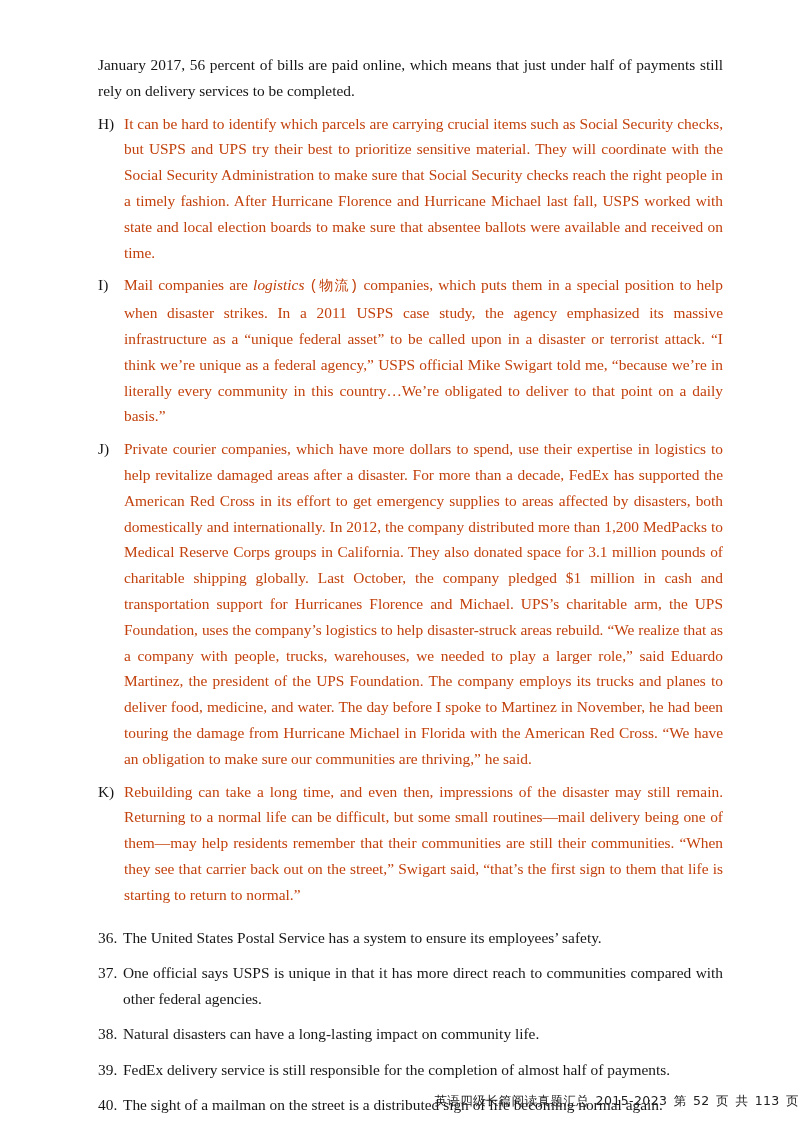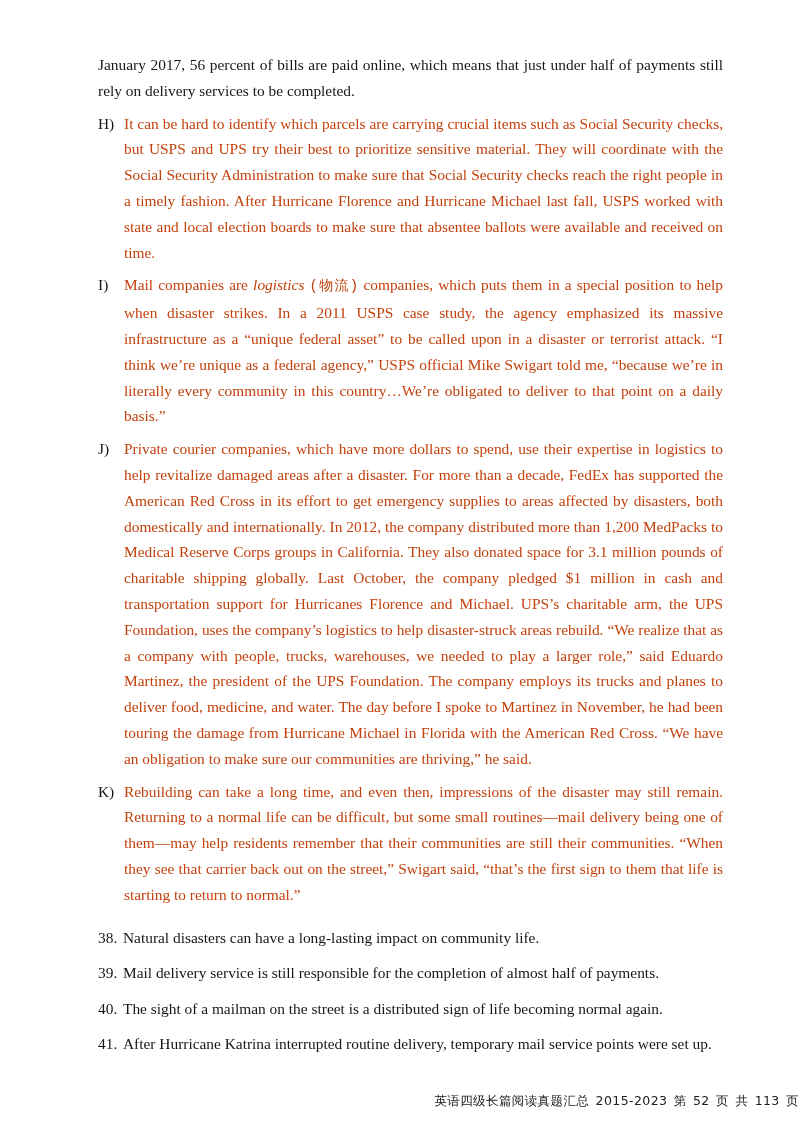--- a/index.html
+++ b/index.html
@@ -117,26 +117,34 @@
     <div class="para-body">Private courier companies, which have more dollars to spend, use their expertise in logistics to help revitalize damaged areas after a disaster. For more than a decade, FedEx has supported the American Red Cross in its effort to get emergency supplies to areas affected by disasters, both domestically and internationally. In 2012, the company distributed more than 1,200 MedPacks to Medical Reserve Corps groups in California. They also donated space for 3.1 million pounds of charitable shipping globally. Last October, the company pledged $1 million in cash and transportation support for Hurricanes Florence and Michael. UPS’s charitable arm, the UPS Foundation, uses the company’s logistics to help disaster-struck areas rebuild. “We realize that as a company with people, trucks, warehouses, we needed to play a larger role,” said Eduardo Martinez, the president of the UPS Foundation. The company employs its trucks and planes to deliver food, medicine, and water. The day before I spoke to Martinez in November, he had been touring the damage from Hurricane Michael in Florida with the American Red Cross. “We have an obligation to make sure our communities are thriving,” he said.</div>
   </div>
 
   <div class="para">
     <div class="para-marker">K)</div>
     <div class="para-body">Rebuilding can take a long time, and even then, impressions of the disaster may still remain. Returning to a normal life can be difficult, but some small routines—mail delivery being one of them—may help residents remember that their communities are still their communities. “When they see that carrier back out on the street,” Swigart said, “that’s the first sign to them that life is starting to return to normal.”</div>
   </div>
 
   <div class="questions">
     <div class="q-item">
+      <div class="q-num">36.</div>
+      <div class="q-text">The United States Postal Service has a system to ensure its employees’ safety.</div>
+    </div>
+    <div class="q-item">
+      <div class="q-num">37.</div>
+      <div class="q-text">One official says USPS is unique in that it has more direct reach to communities compared with other federal agencies.</div>
+    </div>
+    <div class="q-item">
       <div class="q-num">38.</div>
       <div class="q-text">Natural disasters can have a long-lasting impact on community life.</div>
     </div>
     <div class="q-item">
       <div class="q-num">39.</div>
-      <div class="q-text">Mail delivery service is still responsible for the completion of almost half of payments.</div>
+      <div class="q-text">FedEx delivery service is still responsible for the completion of almost half of payments.</div>
     </div>
     <div class="q-item">
       <div class="q-num">40.</div>
       <div class="q-text">The sight of a mailman on the street is a distributed sign of life becoming normal again.</div>
     </div>
     <div class="q-item">
       <div class="q-num">41.</div>
       <div class="q-text">After Hurricane Katrina interrupted routine delivery, temporary mail service points were set up.</div>
     </div>
 

